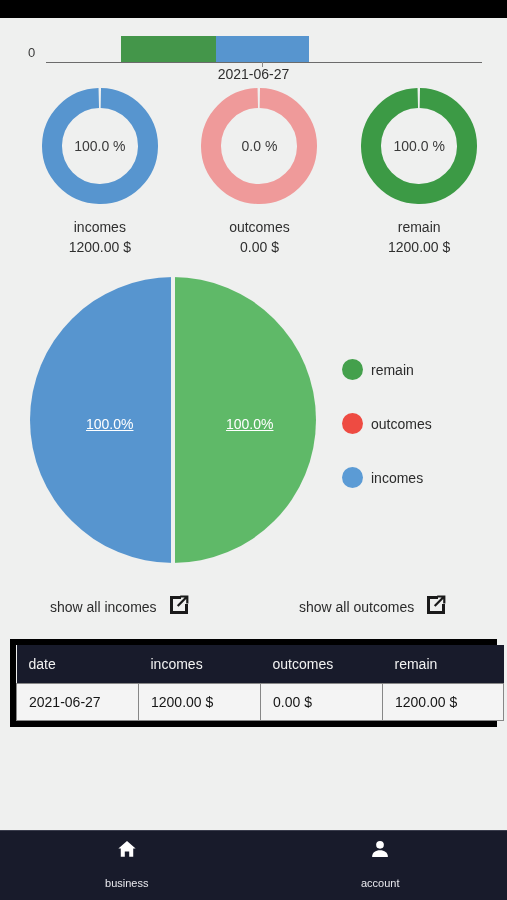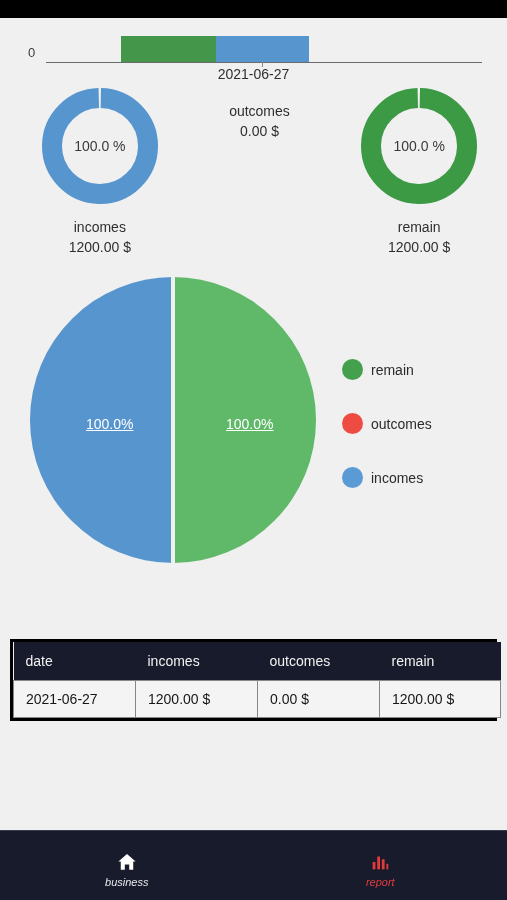--- a/index.html
+++ b/index.html
@@ -181,21 +181,21 @@
   .link-text {
     font-size: 14px;
     color: #2b2b2b;
   }
   .ext-icon { display: block; }
 
   
   .table-wrap {
     margin: 10px 10px 15px 10px;
     width: 487px;
-    border: 3px solid #000000;
+    border: 6px solid #000000;
     box-sizing: border-box;
   }
   table {
     border-collapse: collapse;
     width: 100%;
     table-layout: fixed;
   }
   thead th {
     background: #181b2b;
     color: #f2f2f2;
@@ -226,25 +226,23 @@
     background: #181b2b;
     display: flex;
     align-items: stretch;
     border-top: 1px solid #3a3d4d;
   }
   .nav-item {
     flex: 1;
     display: flex;
     flex-direction: column;
     align-items: center;
-    justify-content: center;
-    gap: 3px;
+    gap: 17px;
     cursor: pointer;
     padding-top: 6px;
-    font-style: italic;
   }
   .nav-item.add { padding-top: 2px; }
   .nav-icon {
     display: flex;
     align-items: center;
     justify-content: center;
     height: 24px;
   }
   .nav-label {
     font-size: 11px;
@@ -277,20 +275,26 @@
         <svg width="116" height="116" viewBox="0 0 116 116" aria-hidden="true">
           <circle cx="58" cy="58" r="48" fill="none" stroke="#5795cf" stroke-width="20" stroke-dasharray="299 3" stroke-dashoffset="0" transform="rotate(-89 58 58)"></circle>
         </svg>
         <div class="donut-center">100.0 %</div>
       </div>
       <div class="donut-name">incomes</div>
       <div class="donut-amount">1200.00 $</div>
     </div>
 
     <div class="donut-cell">
+      <div class="donut-wrap">
+        <svg width="116" height="116" viewBox="0 0 116 116" aria-hidden="true">
+          <circle cx="58" cy="58" r="48" fill="none" stroke="#ef9a9a" stroke-width="20" stroke-dasharray="299 3" stroke-dashoffset="0" transform="rotate(-89 58 58)"></circle>
+        </svg>
+        <div class="donut-center">0.0 %</div>
+      </div>
       <div class="donut-name">outcomes</div>
       <div class="donut-amount">0.00 $</div>
     </div>
 
     <div class="donut-cell">
       <div class="donut-wrap">
         <svg width="116" height="116" viewBox="0 0 116 116" aria-hidden="true">
           <circle cx="58" cy="58" r="48" fill="none" stroke="#3c9a45" stroke-width="20" stroke-dasharray="299 3" stroke-dashoffset="0" transform="rotate(-89 58 58)"></circle>
         </svg>
         <div class="donut-center">100.0 %</div>
@@ -323,21 +327,39 @@
       </div>
       <div class="legend-item">
         <span class="legend-dot" style="background:#5b9bd5"></span>
         <span class="legend-text">incomes</span>
       </div>
     </div>
   </div>
 
   <div class="links-row">
 
-
+    <div class="link-btn incomes">
+      <span class="link-text">show all incomes</span>
+      <span class="ext-icon">
+        <svg width="24" height="24" viewBox="0 0 24 24" aria-hidden="true">
+          <path d="M3 3 L14 3 L14 6 L6 6 L6 18 L18 18 L18 11 L21 11 L21 21 L3 21 Z" fill="#1a1a1a"></path>
+          <path d="M11.5 13.8 L19.2 6.1 L19.2 10.6 L21.4 10.6 L21.4 2.4 L13.2 2.4 L13.2 4.6 L17.6 4.6 L9.9 12.3 Z" fill="#1a1a1a"></path>
+        </svg>
+      </span>
+    </div>
+
+    <div class="link-btn outcomes">
+      <span class="link-text">show all outcomes</span>
+      <span class="ext-icon">
+        <svg width="24" height="24" viewBox="0 0 24 24" aria-hidden="true">
+          <path d="M3 3 L14 3 L14 6 L6 6 L6 18 L18 18 L18 11 L21 11 L21 21 L3 21 Z" fill="#1a1a1a"></path>
+          <path d="M11.5 13.8 L19.2 6.1 L19.2 10.6 L21.4 10.6 L21.4 2.4 L13.2 2.4 L13.2 4.6 L17.6 4.6 L9.9 12.3 Z" fill="#1a1a1a"></path>
+        </svg>
+      </span>
+    </div>
 
   </div>
 
   <div class="table-wrap">
     <table>
       <colgroup>
         <col class="c-date">
           <col class="c-incomes">
           <col class="c-outcomes">
           <col class="c-remain">
@@ -367,28 +389,26 @@
 
   <div class="nav-item">
     <span class="nav-icon">
       <svg width="22" height="22" viewBox="0 0 24 24" aria-hidden="true">
         <path d="M12 3.2 L2.6 11.4 L5.2 11.4 L5.2 20.4 L9.6 20.4 L9.6 14.6 L14.4 14.6 L14.4 20.4 L18.8 20.4 L18.8 11.4 L21.4 11.4 Z" fill="#ffffff"></path>
       </svg>
     </span>
     <span class="nav-label">business</span>
   </div>
 
-  <div class="nav-item active">
+
+
+
+  <div class="nav-item">
     <span class="nav-icon">
       <svg width="22" height="22" viewBox="0 0 24 24" aria-hidden="true">
-        <rect x="4" y="12" width="3" height="8" fill="#e23b3b"></rect>
-        <rect x="9" y="6" width="3" height="14" fill="#e23b3b"></rect>
-        <rect x="14" y="9" width="3" height="11" fill="#e23b3b"></rect>
-        <rect x="19" y="14" width="2" height="6" fill="#e23b3b"></rect>
+        <circle cx="12" cy="7.4" r="4.2" fill="#ffffff"></circle>
+        <path d="M3.4 20.6 C3.4 15.9 7.2 13.4 12 13.4 C16.8 13.4 20.6 15.9 20.6 20.6 Z" fill="#ffffff"></path>
       </svg>
     </span>
-    <span class="nav-label">report</span>
-  </div>
-
-
-
+    <span class="nav-label">account</span>
+  </div>
 
 </div>
 
 </body></html>

